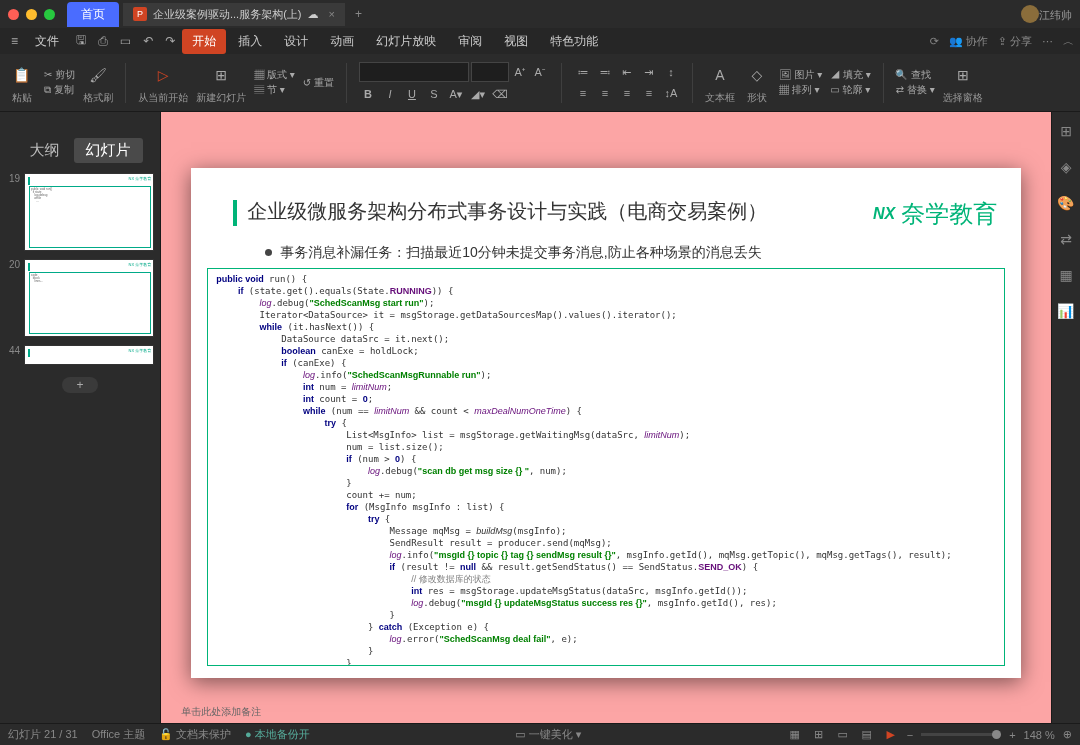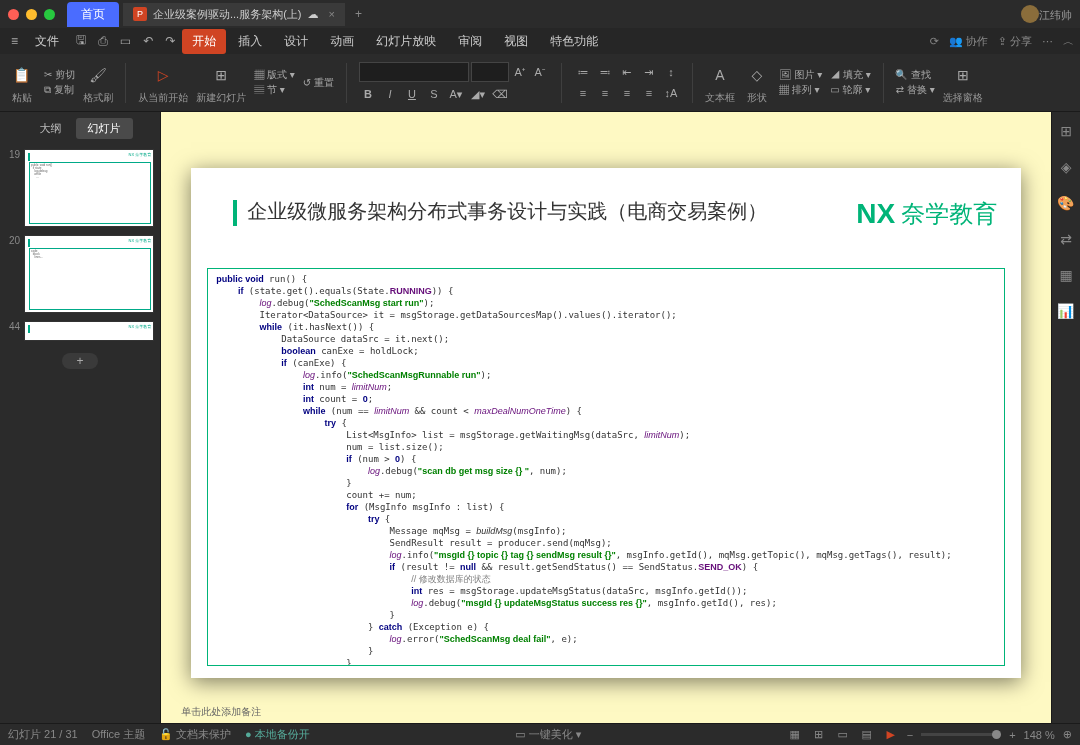--- a/index.html
+++ b/index.html
@@ -34,44 +34,44 @@
 .ribbon-stack { display: flex; flex-direction: column; gap: 1px; font-size: 10px; color: #aaa; }
 .ribbon-sep { width: 1px; height: 40px; background: #3f3f3f; margin: 0 4px; }
 .font-select { background: #1e1e1e; border: 1px solid #444; color: #aaa; padding: 1px 6px; font-size: 11px; height: 20px; }
 .ribbon-btns-row { display: flex; gap: 4px; }
 .small-btn { width: 18px; height: 18px; display: flex; align-items: center; justify-content: center; background: transparent; color: #aaa; font-size: 11px; }
 
 
 .main { display: flex; height: calc(745px - 28px - 26px - 58px - 22px); }
 .thumb-panel { width: 168px; background: #2b2b2b; border-right: 1px solid #1a1a1a; overflow-y: auto; }
 .thumb-tabs { display: flex; justify-content: center; padding: 6px; gap: 2px; }
-.thumb-tab { padding: 3px 12px; font-size: 11px; color: #bbb; border-radius: 3px; }
+.thumb-tab { padding: 3px 12px; font-size: 15px; color: #bbb; border-radius: 3px; margin-top: 20px; }
 .thumb-tab.active { background: #4a4a4a; color: #fff; }
 .thumb-item { display: flex; padding: 4px 6px; gap: 4px; align-items: flex-start; }
 .thumb-num { font-size: 10px; color: #888; width: 14px; text-align: right; }
 .thumb-img { flex: 1; height: 78px; background: #fff; border: 1px solid #333; position: relative; overflow: hidden; }
 .thumb-item.selected .thumb-img { border: 2px solid #d04423; }
 .thumb-green-bar { position: absolute; left: 3px; top: 3px; width: 2px; height: 8px; background: #0a8; }
 .thumb-text { position: absolute; top: 2px; left: 8px; font-size: 5px; color: #333; }
 .thumb-logo { position: absolute; top: 2px; right: 2px; font-size: 4px; color: #0a8; }
 .thumb-code { position: absolute; top: 12px; left: 4px; right: 2px; bottom: 2px; border: 1px solid #0a8; }
 .thumb-code-lines { padding: 1px; font-size: 3px; color: #666; line-height: 3px; white-space: pre; overflow: hidden; }
 .thumb-green-full { position: absolute; inset: 0; background: #00b478; }
 .thumb-green-row { position: absolute; left: 4px; right: 4px; height: 12px; background: #00b478; color:#fff; font-size:5px; display:flex; align-items:center; justify-content:center; }
 .thumb-add { display: flex; justify-content: center; margin: 8px; }
 .thumb-add-btn { width: 36px; height: 16px; background: #3a3a3a; border-radius: 10px; color: #aaa; display: flex; align-items: center; justify-content: center; font-size: 12px; }
 
 
-.canvas-wrap { flex: 1; background: #fef9c3; display: flex; flex-direction: column; position: relative; }
+.canvas-wrap { flex: 1; background: #fca5a5; display: flex; flex-direction: column; position: relative; }
 .canvas-area { flex: 1; display: flex; align-items: center; justify-content: center; overflow: hidden; padding: 20px 30px 10px; }
 .slide { width: 830px; height: 510px; background: #fff; position: relative; box-shadow: 0 4px 20px rgba(0,0,0,0.5); }
 .slide-green-bar { position: absolute; left: 42px; top: 32px; width: 4px; height: 26px; background: #00b478; }
 .slide-title { position: absolute; left: 56px; top: 30px; font-size: 20px; color: #333; font-weight: 500; }
 .slide-logo { position: absolute; right: 24px; top: 30px; display: flex; align-items: center; gap: 6px; }
-.logo-nx { color: #00b478; font-size: 28px; font-weight: bold; }
+.logo-nx { color: #00b478; font-size: 16px; font-weight: bold; font-style: italic; }
 .logo-txt { color: #00b478; font-size: 24px; font-weight: 500; }
 .slide-sub { position: absolute; left: 74px; top: 76px; font-size: 14px; color: #333; display: flex; align-items: center; gap: 8px; }
 .bullet-dot { width: 7px; height: 7px; border-radius: 50%; background: #444; }
 .code-block { position: absolute; left: 16px; right: 16px; top: 100px; bottom: 12px; border: 1px solid #00b478; padding: 4px 8px; overflow: hidden; }
 .code-block pre { font-family: Consolas, Monaco, monospace; font-size: 9px; line-height: 12px; white-space: pre; color: #333; }
 .kw { color: #000080; font-weight: bold; } .str { color: #008000; font-weight: bold; } .const-i { color: #660e7a; font-weight: bold; }
 .cmt { color: #808080; } .var-i { color: #660e7a; font-style: italic; }
 .notes-hint { position: absolute; bottom: 4px; left: 20px; font-size: 10px; color: #666; }
 
 
@@ -279,20 +279,24 @@
   </div>
 
   <div class="canvas-wrap">
     <div class="canvas-area">
       <div class="slide">
         <div class="slide-green-bar"></div>
         <div class="slide-title">企业级微服务架构分布式事务设计与实践（电商交易案例）</div>
         <div class="slide-logo">
           <span class="logo-nx">NX</span>
           <span class="logo-txt">奈学教育</span>
+        </div>
+        <div class="slide-sub">
+          <span class="bullet-dot"></span>
+          <span>事务消息补漏任务：扫描最近10分钟未提交事务消息,防止各种场景的消息丢失</span>
         </div>
         <div class="code-block">
 <pre><span class="kw">public void</span> run() {
     <span class="kw">if</span> (state.get().equals(State.<span class="const-i">RUNNING</span>)) {
         <span class="var-i">log</span>.debug(<span class="str">"SchedScanMsg start run"</span>);
         Iterator&lt;DataSource&gt; it = msgStorage.getDataSourcesMap().values().iterator();
         <span class="kw">while</span> (it.hasNext()) {
             DataSource dataSrc = it.next();
             <span class="kw">boolean</span> canExe = holdLock;
             <span class="kw">if</span> (canExe) {

